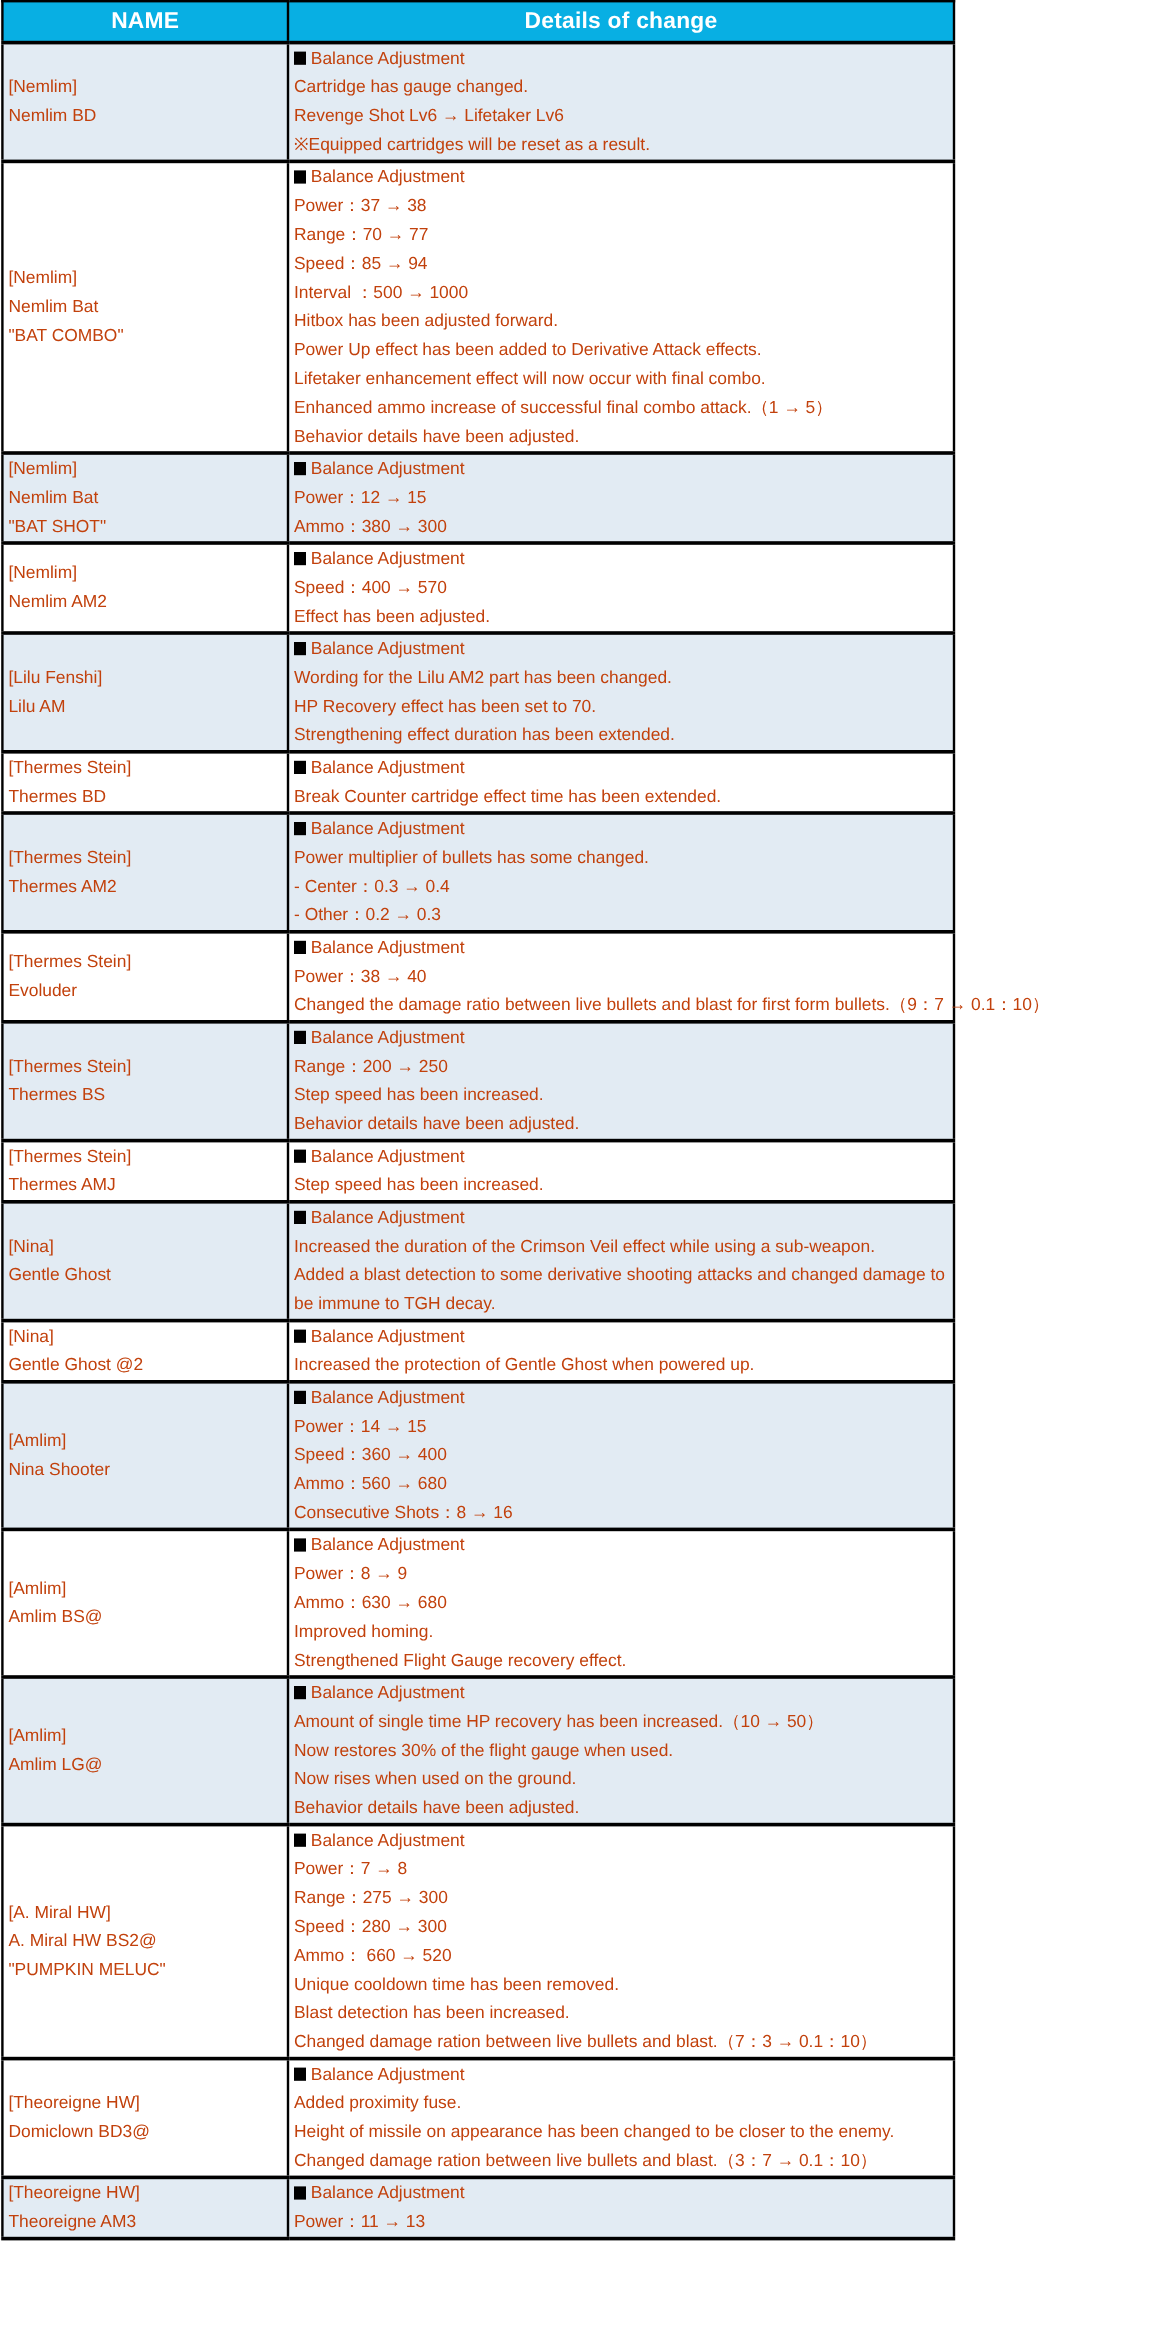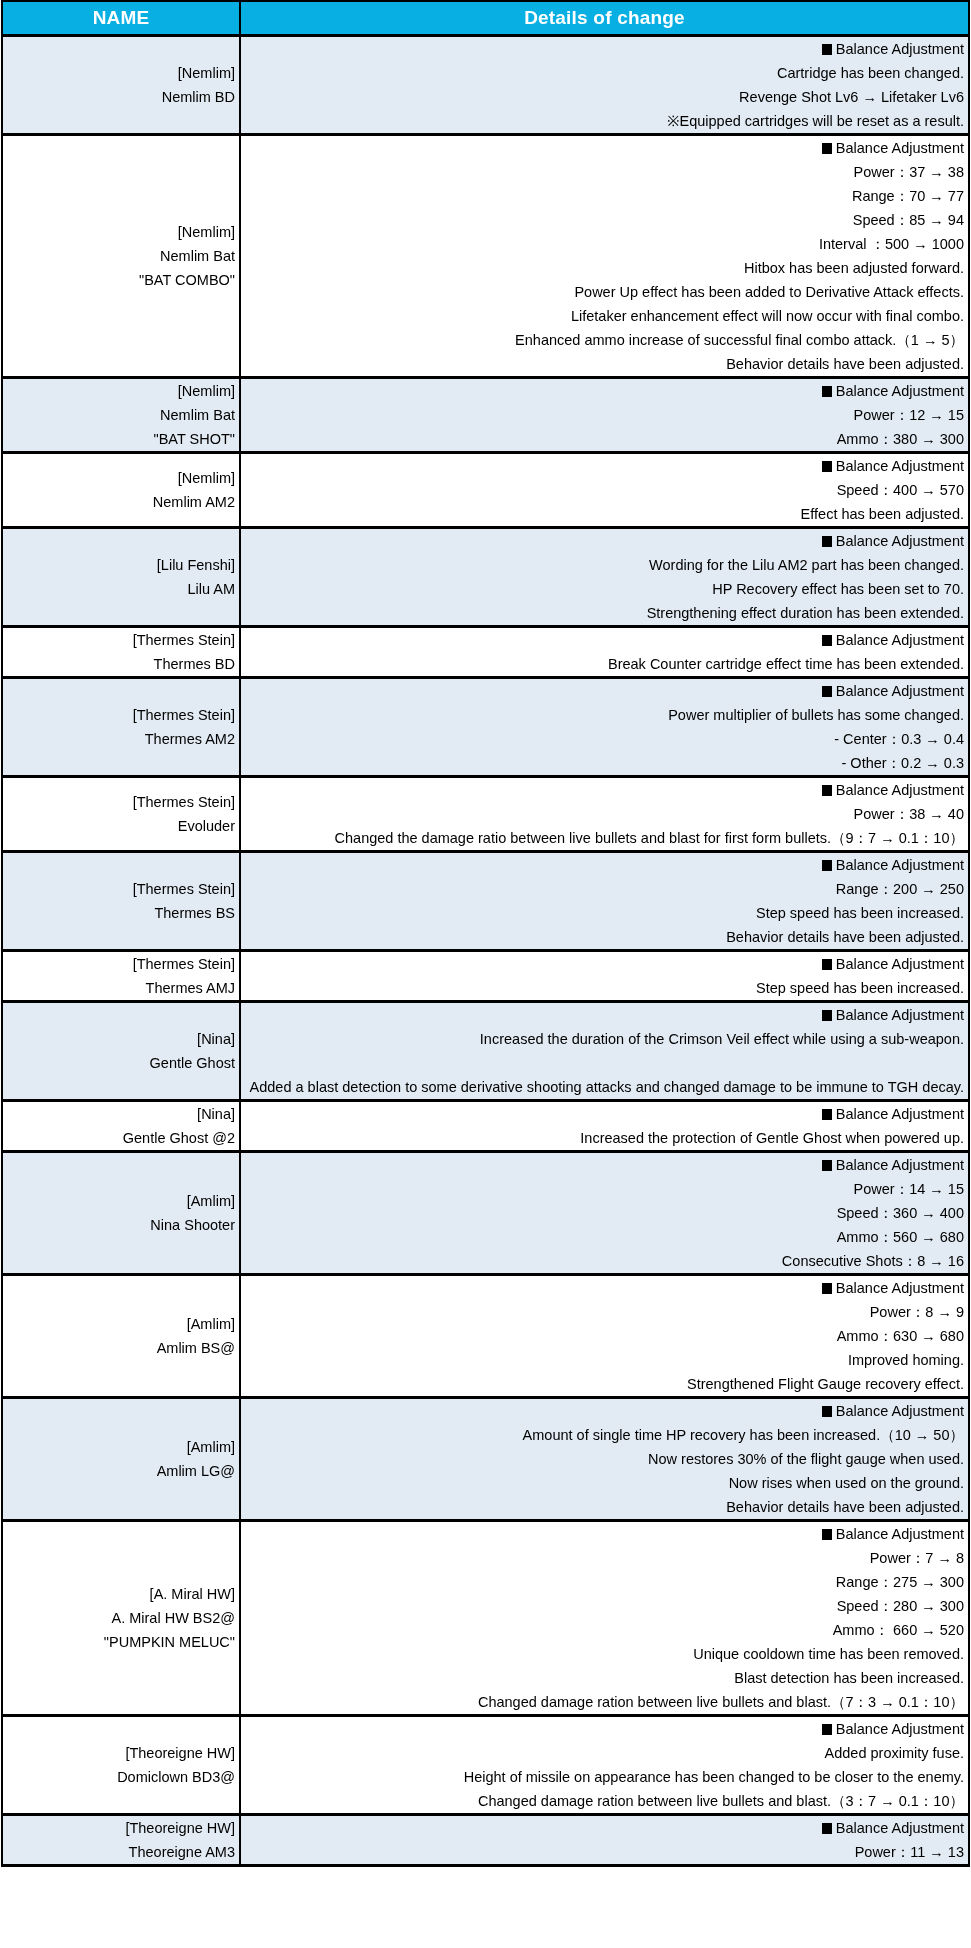--- a/index.html
+++ b/index.html
@@ -1,54 +1,54 @@
 <!DOCTYPE html>
 <html><head>
 <meta charset="utf-8">
 <style>
   html, body { margin: 0; padding: 0; background: #ffffff; }
   body { width: 971px; height: 1948px; overflow: hidden; font-family: "Liberation Sans", sans-serif; }
-  table.changes { border-collapse: collapse; width: 969px; margin-left: 1px; table-layout: fixed; }
+  table.changes { border-collapse: collapse; width: 795px; margin-left: 1px; table-layout: fixed; }
   table.changes th {
     background: #08afe3; color: #ffffff; font-weight: bold; font-size: 19px;
     height: 32px; padding: 0; border: 2px solid #000; text-align: center;
     letter-spacing: 0.2px;
   }
   table.changes td {
     border-top: 3px solid #000; border-bottom: 3px solid #000;
     border-left: 2px solid #000; border-right: 2px solid #000;
-    vertical-align: middle; padding: 0 4px; font-size: 14.5px; color: #000000; text-align: right;
+    vertical-align: middle; padding: 0 4px; font-size: 14.5px; color: #c2410c;
   }
   table.changes td.name { width: 236px; line-height: 24px; }
   table.changes td.details { line-height: 24px; }
   tr.shaded td { background: #e2ebf3; }
   tr.plain td { background: #ffffff; }
   .line { display: block; white-space: nowrap; }
-  .wrap { white-space: normal; margin-top: 24px; }
+  .wrap { white-space: normal; }
   .sq { display: inline-block; width: 10px; height: 11px; background: #000; margin-right: 4px; vertical-align: -1px; }
 </style>
 </head>
 <body>
 
 <table class="changes">
   <thead>
     <tr>
       <th style="width:236px">NAME</th>
       <th>Details of change</th>
     </tr>
   </thead>
   <tbody id="rows">
       <tr class="shaded">
         <td class="name">
           <span class="line">[Nemlim]</span>
           <span class="line">Nemlim BD</span>
         </td>
         <td class="details">
           <span class="line"><span class="sq"></span><span>Balance Adjustment</span></span>
-          <span class="line">Cartridge has been changed.</span>
+          <span class="line">Cartridge has gauge changed.</span>
           <span class="line">Revenge Shot Lv6 → Lifetaker Lv6</span>
           <span class="line">※Equipped cartridges will be reset as a result.</span>
         </td>
       </tr>
       <tr class="plain">
         <td class="name">
           <span class="line">[Nemlim]</span>
           <span class="line">Nemlim Bat</span>
           <span class="line">"BAT COMBO"</span>
         </td>

